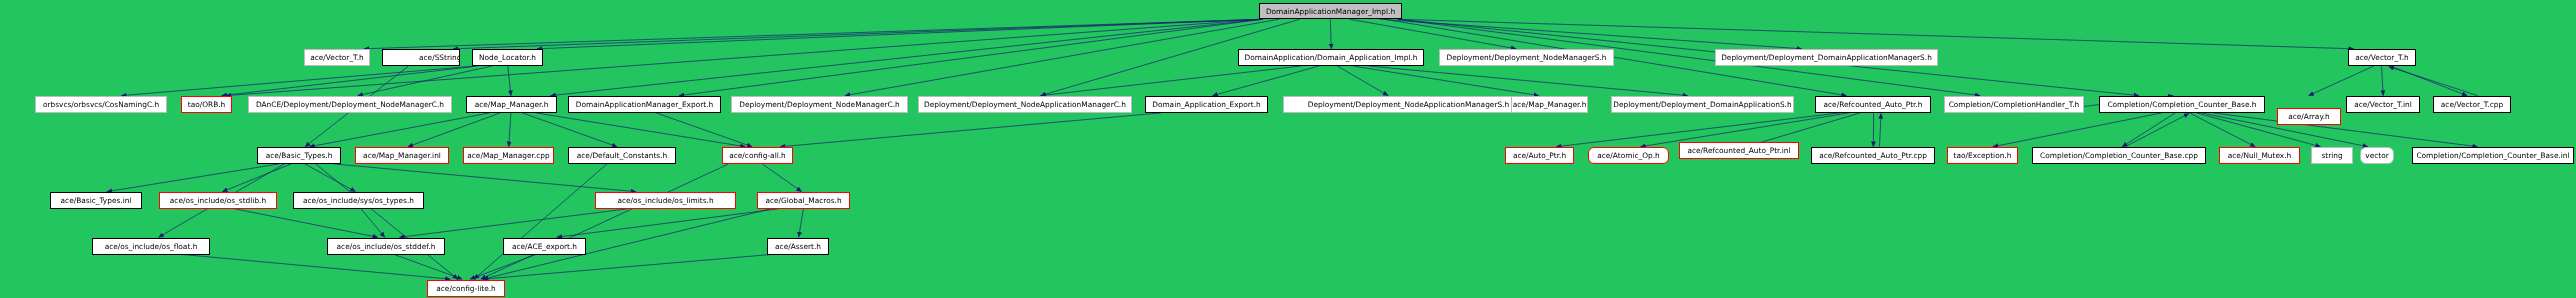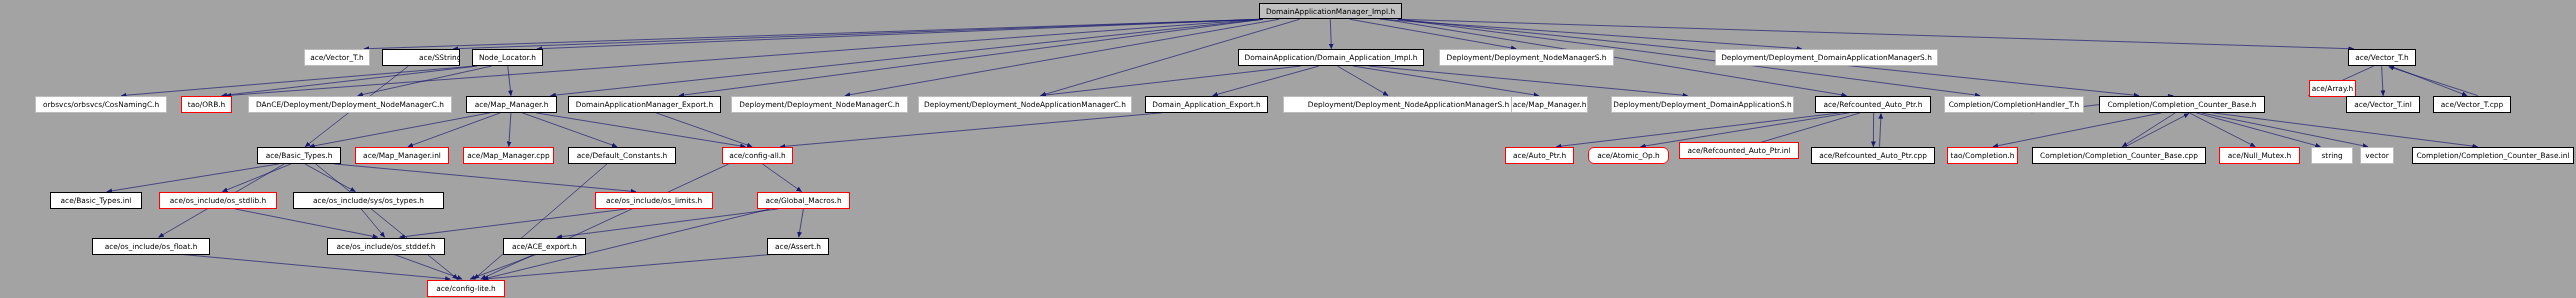--- a/index.html
+++ b/index.html
@@ -1,16 +1,16 @@
 <!DOCTYPE html>
 <html style="font-size:10px"><head>
 <meta charset="utf-8">
 <style>
   html,body{margin:0;padding:0;background:#ffffff;}
-  #stage{position:relative;width:2576px;height:299px;background:#a3a3a3;overflow:hidden;
+  #stage{position:relative;width:2576px;height:299px;background:#22c55e;overflow:hidden;
          font-family:"DejaVu Sans","Liberation Sans",sans-serif;}
   #edges{position:absolute;left:0;top:0;width:2576px;height:299px;}
   .node{position:absolute;box-sizing:border-box;height:16.6px;line-height:15.4px;
         text-align:center;font-size:7.4px;color:#000;background:#ffffff;
         white-space:nowrap;overflow:hidden;border:0.6px solid #000;}
   .node.b-black{border-color:#000000;}
   .node.b-gray{border-color:#bcbcbc;}
   .node.b-red{border-color:#ff0000;}
   .node.root{background:#c0c0c0;}
 </style>
@@ -111,42 +111,42 @@
       <div class="node b-black" style="left: 568px; top: 96px; width: 153px;">DomainApplicationManager_Export.h</div>
       <div class="node b-gray" style="left: 731px; top: 96px; width: 177px;">Deployment/Deployment_NodeManagerC.h</div>
       <div class="node b-gray" style="left: 918px; top: 96px; width: 214px;">Deployment/Deployment_NodeApplicationManagerC.h</div>
       <div class="node b-black" style="left: 1145px; top: 96px; width: 123px;">Domain_Application_Export.h</div>
       <div class="node b-gray" style="left: 1283px; top: 96px; width: 251px;">Deployment/Deployment_NodeApplicationManagerS.h</div>
       <div class="node b-gray" style="left: 1511px; top: 96px; width: 77px;">ace/Map_Manager.h</div>
       <div class="node b-gray" style="left: 1611px; top: 96px; width: 183px;">Deployment/Deployment_DomainApplicationS.h</div>
       <div class="node b-black" style="left: 1815px; top: 96px; width: 116px;">ace/Refcounted_Auto_Ptr.h</div>
       <div class="node b-gray" style="left: 1944px; top: 96px; width: 140px;">Completion/CompletionHandler_T.h</div>
       <div class="node b-black" style="left: 2099px; top: 96px; width: 166px;">Completion/Completion_Counter_Base.h</div>
-      <div class="node b-red" style="left: 2277px; top: 80px; width: 47px; margin-left: 32px;">ace/Array.h</div>
+      <div class="node b-red" style="left: 2277px; top: 108px; width: 64px;">ace/Array.h</div>
       <div class="node b-black" style="left: 2346px; top: 96px; width: 74px;">ace/Vector_T.inl</div>
       <div class="node b-black" style="left: 2433px; top: 96px; width: 78px;">ace/Vector_T.cpp</div>
       <div class="node b-black" style="left: 257px; top: 147px; width: 84px;">ace/Basic_Types.h</div>
       <div class="node b-red" style="left: 355px; top: 147px; width: 94px;">ace/Map_Manager.inl</div>
       <div class="node b-red" style="left: 463px; top: 147px; width: 91px;">ace/Map_Manager.cpp</div>
       <div class="node b-black" style="left: 568px; top: 147px; width: 108px;">ace/Default_Constants.h</div>
       <div class="node b-red" style="left: 722px; top: 147px; width: 71px;">ace/config-all.h</div>
       <div class="node b-red" style="left: 1505px; top: 147px; width: 69px;">ace/Auto_Ptr.h</div>
       <div class="node b-red" style="left: 1588px; top: 147px; width: 81px; border-radius: 6px;">ace/Atomic_Op.h</div>
       <div class="node b-red" style="left: 1679px; top: 142px; width: 120px;">ace/Refcounted_Auto_Ptr.inl</div>
       <div class="node b-black" style="left: 1811px; top: 147px; width: 124px;">ace/Refcounted_Auto_Ptr.cpp</div>
-      <div class="node b-red" style="left: 1947px; top: 147px; width: 71px;">tao/Completion.h</div>
+      <div class="node b-red" style="left: 1947px; top: 147px; width: 71px;">tao/Exception.h</div>
       <div class="node b-black" style="left: 2032px; top: 147px; width: 174px;">Completion/Completion_Counter_Base.cpp</div>
       <div class="node b-red" style="left: 2219px; top: 147px; width: 81px;">ace/Null_Mutex.h</div>
       <div class="node b-gray" style="left: 2311px; top: 147px; width: 42px;">string</div>
-      <div class="node b-gray" style="left: 2360px; top: 147px; width: 34px;">vector</div>
+      <div class="node b-gray" style="left: 2360px; top: 147px; width: 34px; border-radius: 6px;">vector</div>
       <div class="node b-black" style="left: 2412px; top: 147px; width: 162px;">Completion/Completion_Counter_Base.inl</div>
       <div class="node b-black" style="left: 50px; top: 192px; width: 92px;">ace/Basic_Types.inl</div>
       <div class="node b-red" style="left: 159px; top: 192px; width: 118px;">ace/os_include/os_stdlib.h</div>
-      <div class="node b-black" style="left: 293px; top: 192px; width: 151px;">ace/os_include/sys/os_types.h</div>
-      <div class="node b-red" style="left: 595px; top: 192px; width: 118px;">ace/os_include/os_limits.h</div>
+      <div class="node b-black" style="left: 293px; top: 192px; width: 131px;">ace/os_include/sys/os_types.h</div>
+      <div class="node b-red" style="left: 595px; top: 192px; width: 141px;">ace/os_include/os_limits.h</div>
       <div class="node b-red" style="left: 757px; top: 192px; width: 93px;">ace/Global_Macros.h</div>
       <div class="node b-black" style="left: 92px; top: 238px; width: 118px;">ace/os_include/os_float.h</div>
       <div class="node b-black" style="left: 327px; top: 238px; width: 118px;">ace/os_include/os_stddef.h</div>
       <div class="node b-black" style="left: 503px; top: 238px; width: 83px;">ace/ACE_export.h</div>
       <div class="node b-black" style="left: 767px; top: 238px; width: 62px;">ace/Assert.h</div>
       <div class="node b-red" style="left: 427px; top: 280px; width: 78px;">ace/config-lite.h</div>
     </div>
 </div>
 
 

